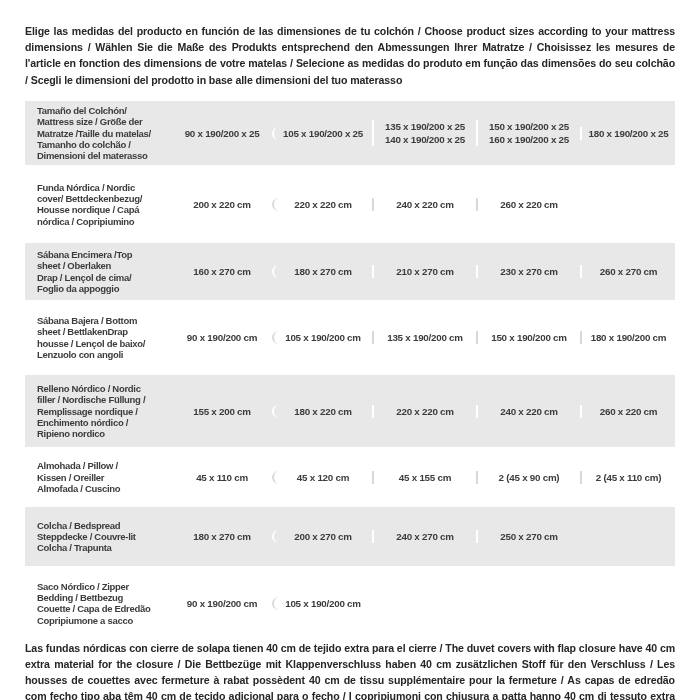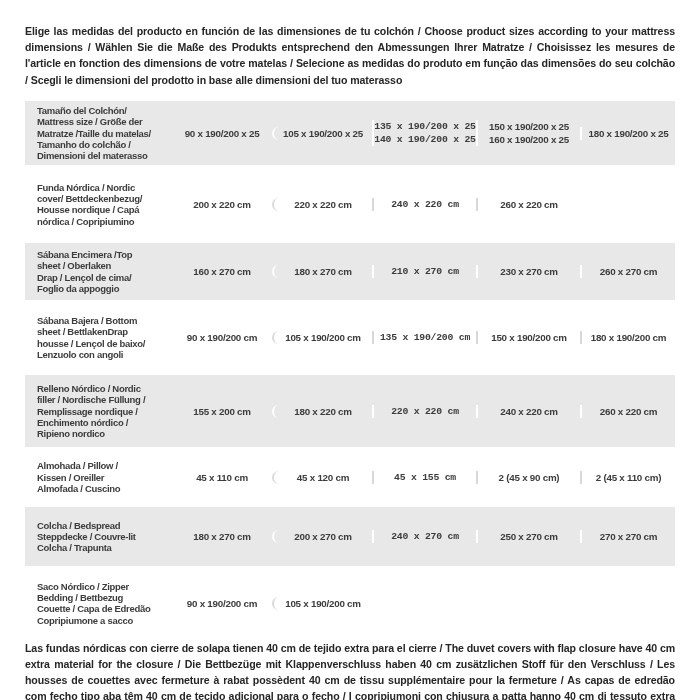--- a/index.html
+++ b/index.html
@@ -31,21 +31,21 @@
     font-size:9.5px;line-height:11.3px;letter-spacing:-0.3px;
     white-space:pre-line;
   }
   .val{
     justify-content:center;text-align:center;
     font-size:9.8px;line-height:13px;letter-spacing:-0.25px;
     white-space:pre-line;
   }
   .cell:nth-child(2){width:100px;}
   .cell:nth-child(3){width:100px;border-radius:12px;}
-  .cell:nth-child(4){width:104px;font-family:Liberation Mono, monospace;}
+  .cell:nth-child(4){width:104px;}
   .cell:nth-child(5){width:104px;}
   .cell:nth-child(6){width:95px;flex:1;}
   .val + .val{border-left:2px solid #d9d9d9;}
   .row:nth-child(odd) .val + .val{border-left-color:#ffffff;}
   .footnote{
     margin-top:6px;font-size:10.6px;line-height:16px;letter-spacing:-0.1px;
     text-align:justify;color:#262626;
   }
 </style>
 </head>
@@ -132,21 +132,20 @@
     </div>
 
     <div class="row">
       <div class="cell label">Colcha / Bedspread
 Steppdecke / Couvre-lit
 Colcha / Trapunta</div>
       <div class="cell val">180 x 270 cm</div>
       <div class="cell val">200 x 270 cm</div>
       <div class="cell val">240 x 270 cm</div>
       <div class="cell val">250 x 270 cm</div>
-      <div class="cell val">270 x 270 cm</div>
     </div>
 
     <div class="row">
       <div class="cell label">Saco Nórdico / Zipper
 Bedding / Bettbezug
 Couette  / Capa de Edredão
 Copripiumone a sacco</div>
       <div class="cell val">90 x 190/200 cm</div>
       <div class="cell val">105 x 190/200 cm</div>
       <div class="cell val"></div>

